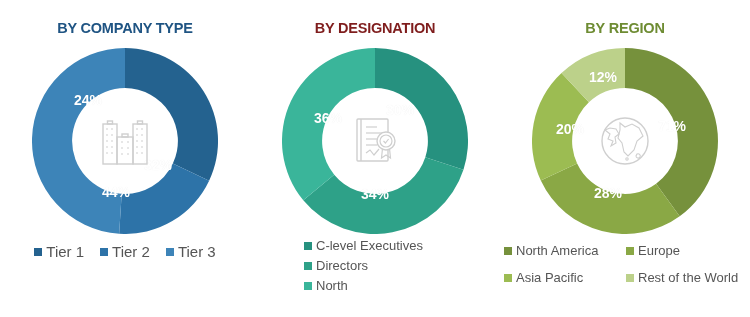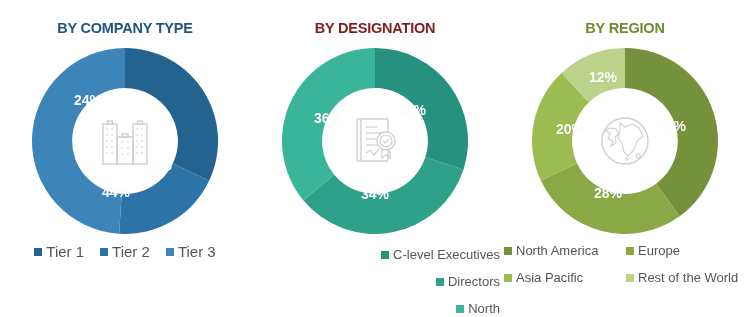--- a/index.html
+++ b/index.html
@@ -89,25 +89,24 @@
     display: flex;
     justify-content: center;
     gap: 16px;
     padding: 0 6px;
     box-sizing: border-box;
   }
   #legend-designation {
     top: 238px;
     display: flex;
     flex-direction: column;
-    align-items: flex-end;
+    align-items: flex-start;
     padding-left: 54px;
     box-sizing: border-box;
-    row-gap: 12px;
-    margin-top: 9px;
+    row-gap: 5px;
   }
   #legend-region {
     top: 243px;
     display: grid;
     grid-template-columns: 122px auto;
     row-gap: 12px;
     padding-left: 4px;
     box-sizing: border-box;
   }
 
@@ -216,21 +215,21 @@
         <g transform="translate(93,93)">
 
           <path fill="#26917f" d="M 0 -93 A 93 93 0 0 1 88.454 28.740 L 50.309 16.347 A 52.9 52.9 0 0 0 0 -52.9 Z"></path>
 
           <path fill="#2ea188" d="M 88.454 28.740 A 93 93 0 0 1 -71.704 59.240 L -40.780 33.697 A 52.9 52.9 0 0 0 50.309 16.347 Z"></path>
 
           <path fill="#3ab59a" d="M -71.704 59.240 A 93 93 0 0 1 0 -93 L 0 -52.9 A 52.9 52.9 0 0 0 -40.780 33.697 Z"></path>
         </g>
       </svg>
 
-      <div class="slice-label" style="left:130px; top:62px;">30%</div>
+      <div class="slice-label" style="left:118px; top:62px;">30%</div>
       <div class="slice-label" style="left:93px; top:146px;">34%</div>
       <div class="slice-label" style="left:46px; top:70px;">36%</div>
 
       <div class="center-icon">
         <svg viewBox="0 0 62 62" fill="none" stroke="#cfcfcf" stroke-width="1.4">
           <rect x="13" y="9" width="31" height="42" rx="1"></rect>
           <line x1="17" y1="9" x2="17" y2="51"></line>
           <g stroke-width="1.2">
             <line x1="22" y1="17" x2="33" y2="17"></line>
             <line x1="22" y1="23" x2="39" y2="23"></line>

